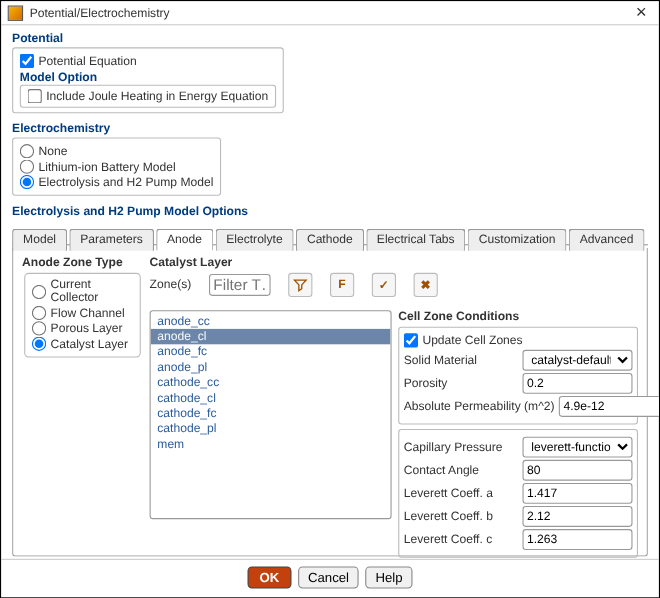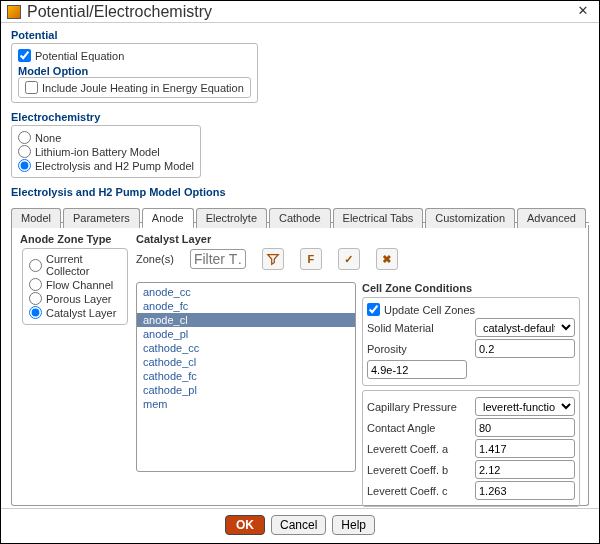--- a/index.html
+++ b/index.html
@@ -18,21 +18,21 @@
     display:flex; align-items:center;
     padding:0 6px;
     border-bottom:1px solid #ccc;
   }
   .titlebar .appicon {
     width:14px; height:14px;
     background:linear-gradient(135deg,#f7b500,#d66a00);
     border:1px solid #555;
     margin-right:6px;
   }
-  .titlebar .titletxt { font-size:16px; }
+  .titlebar .titletxt { font-size:11px; }
   .titlebar .close {
     margin-left:auto;
     width:20px; height:16px;
     text-align:center; line-height:14px;
     font-size:13px;
     cursor:pointer;
   }
   .content {
     flex:1; overflow:hidden;
     padding:4px 10px 2px 10px;
@@ -258,22 +258,22 @@
               <path d="M2 3h12l-4.5 5v4l-3 2v-6z" fill="none" stroke="#a05000" stroke-width="1.4"></path>
             </svg>
           </div>
         <div class="iconbtn">F</div>
         <div class="iconbtn">✓</div>
         <div class="iconbtn">✖</div>
       </div>
       <div class="catalyst-flex">
         <div class="listbox">
           <div class="item">anode_cc</div>
+          <div class="item selected">anode_cl</div>
           <div class="item">anode_fc</div>
-          <div class="item selected">anode_cl</div>
           <div class="item">anode_pl</div>
           <div class="item">cathode_cc</div>
           <div class="item">cathode_cl</div>
           <div class="item">cathode_fc</div>
           <div class="item">cathode_pl</div>
           <div class="item">mem</div>
         </div>
 
         <div class="cellzone">
           <div class="col-title" style="margin-top:0;">Cell Zone Conditions</div>
@@ -284,20 +284,21 @@
             </div>
             <div class="field-row">
               <span class="lbl">Solid Material</span>
               <select class="sel-in"><option>catalyst-default</option></select>
             </div>
             <div class="field-row">
               <span class="lbl">Porosity</span>
               <input class="txt-in" value="0.2" style="">
             </div>
             <div class="field-row">
+              <span class="lbl">Absolute Permeability (m^2)</span>
               <input class="txt-in" value="4.9e-12" style="">
             </div>
           </div>
           <div class="cz-panel">
             <div class="field-row">
               <span class="lbl">Capillary Pressure</span>
               <select class="sel-in"><option>leverett-function</option></select>
             </div>
             <div class="field-row">
               <span class="lbl">Contact Angle</span>

